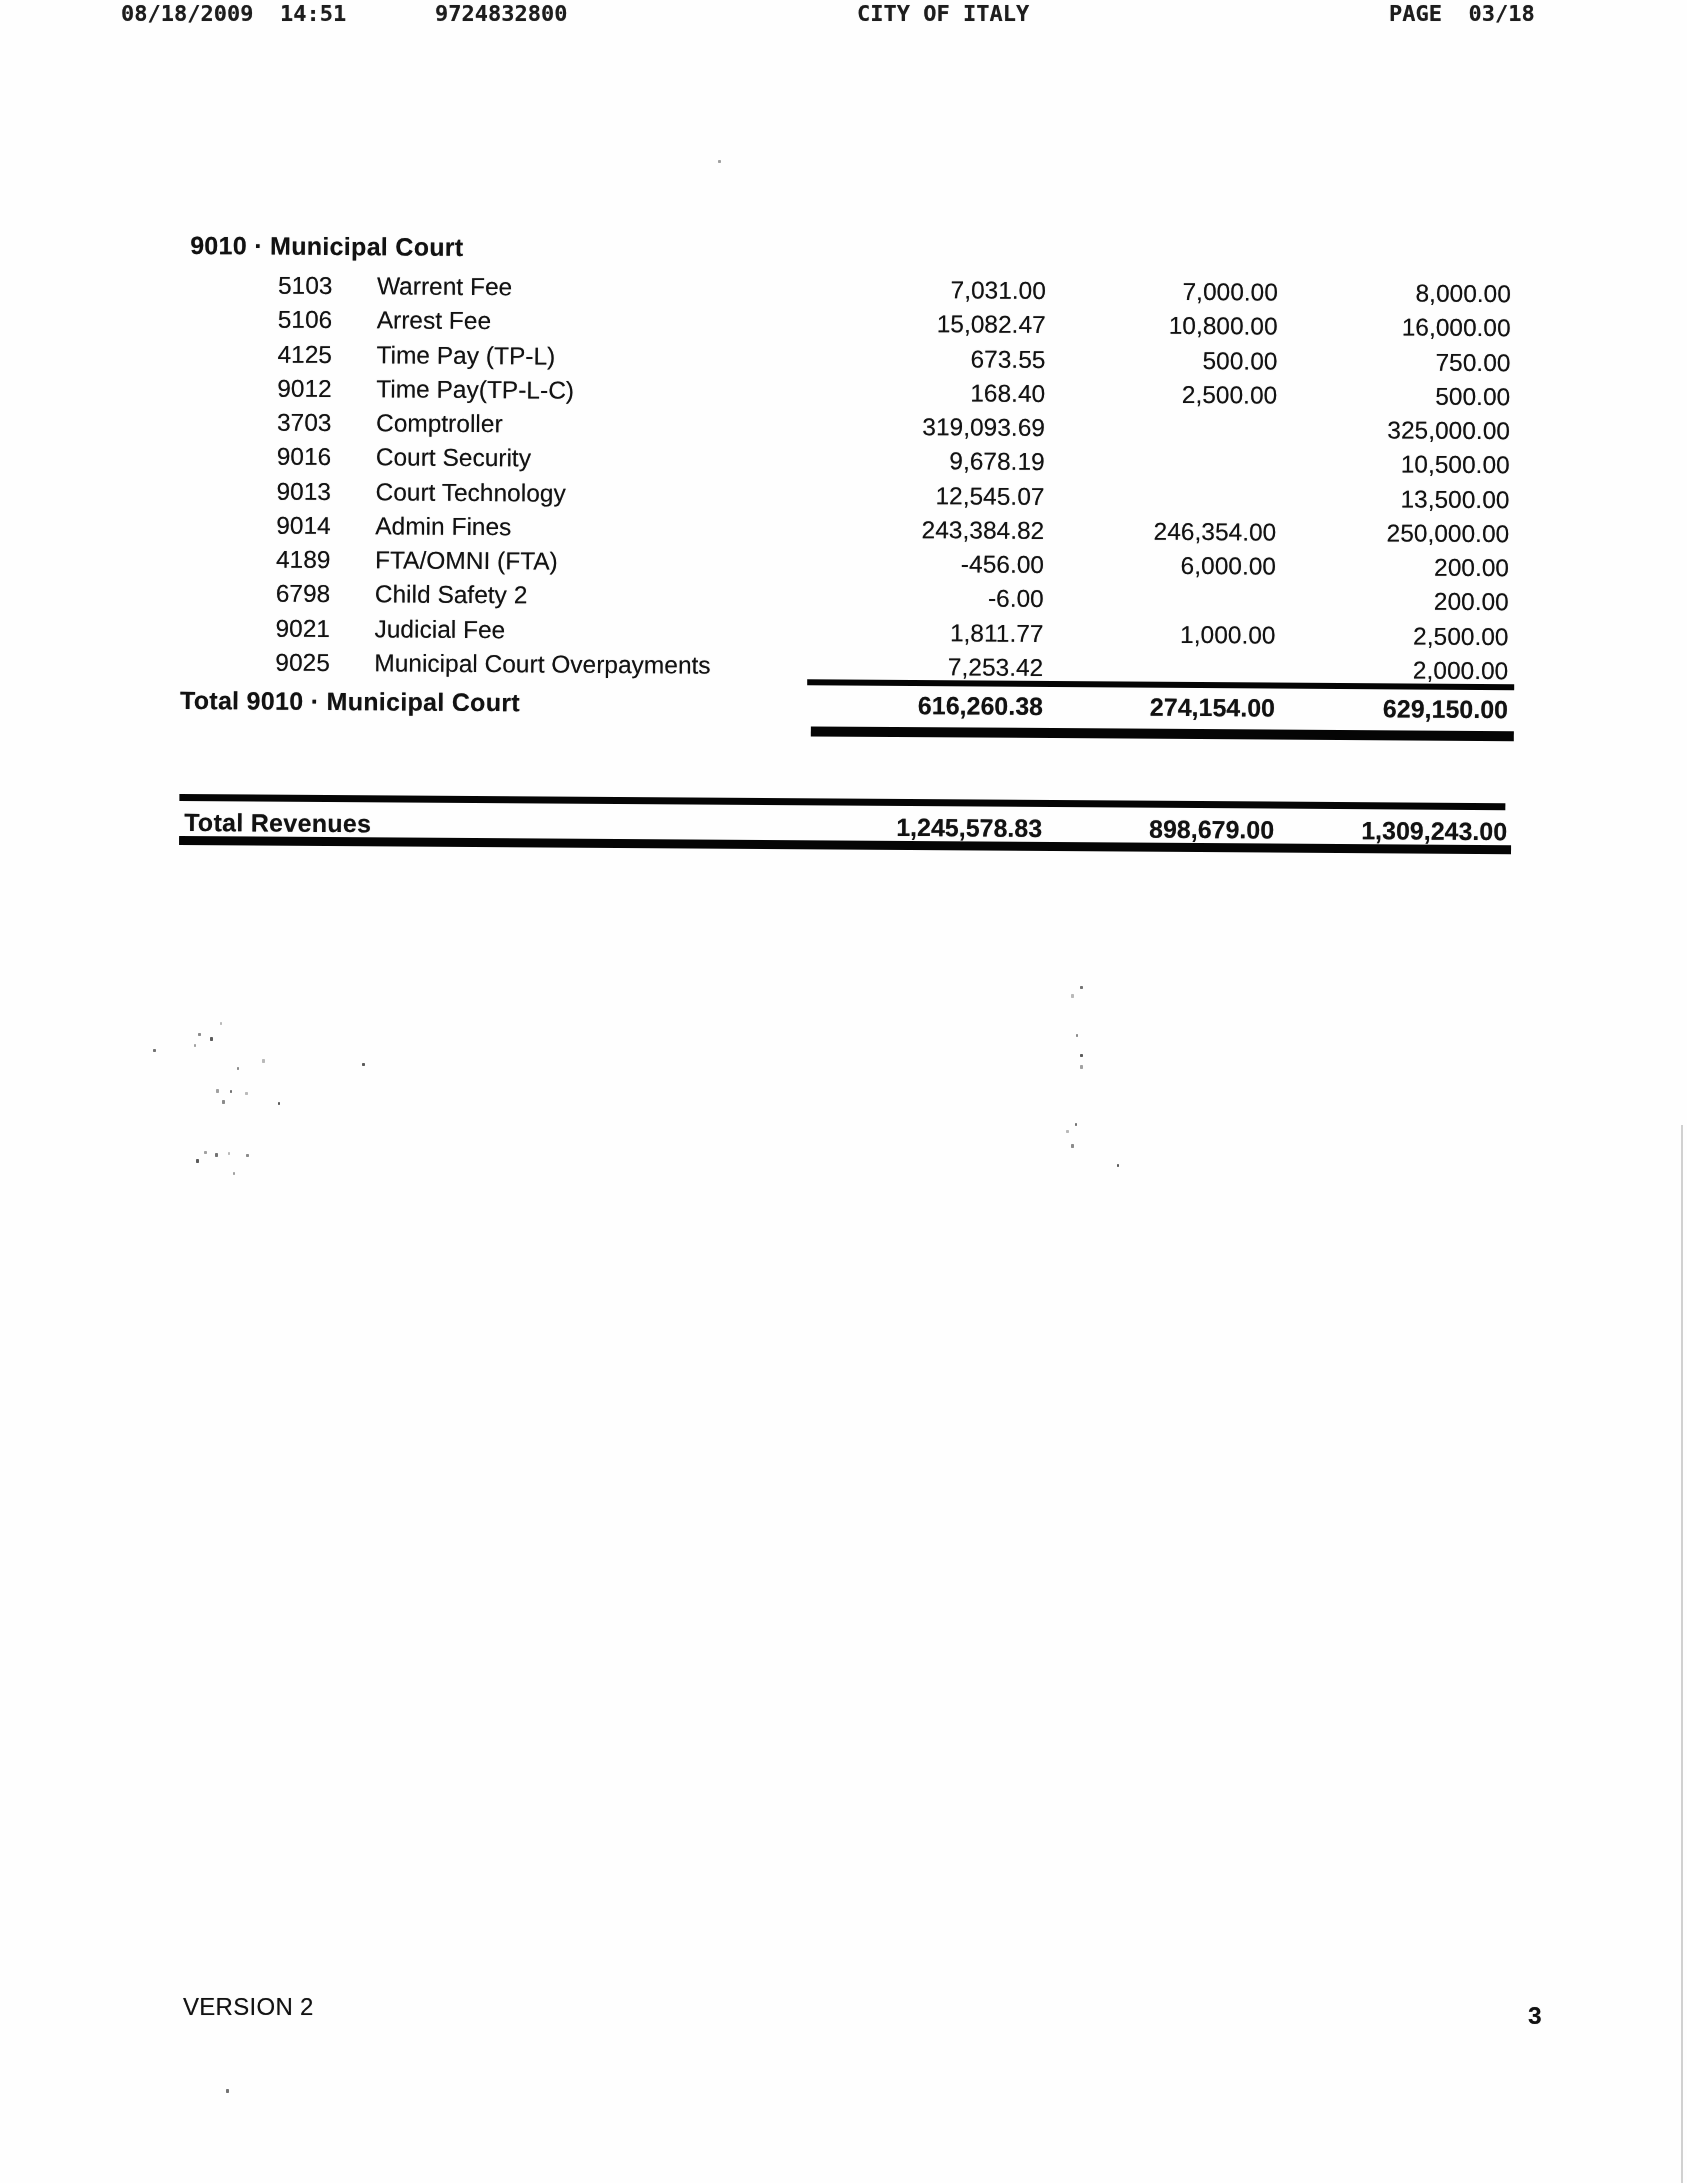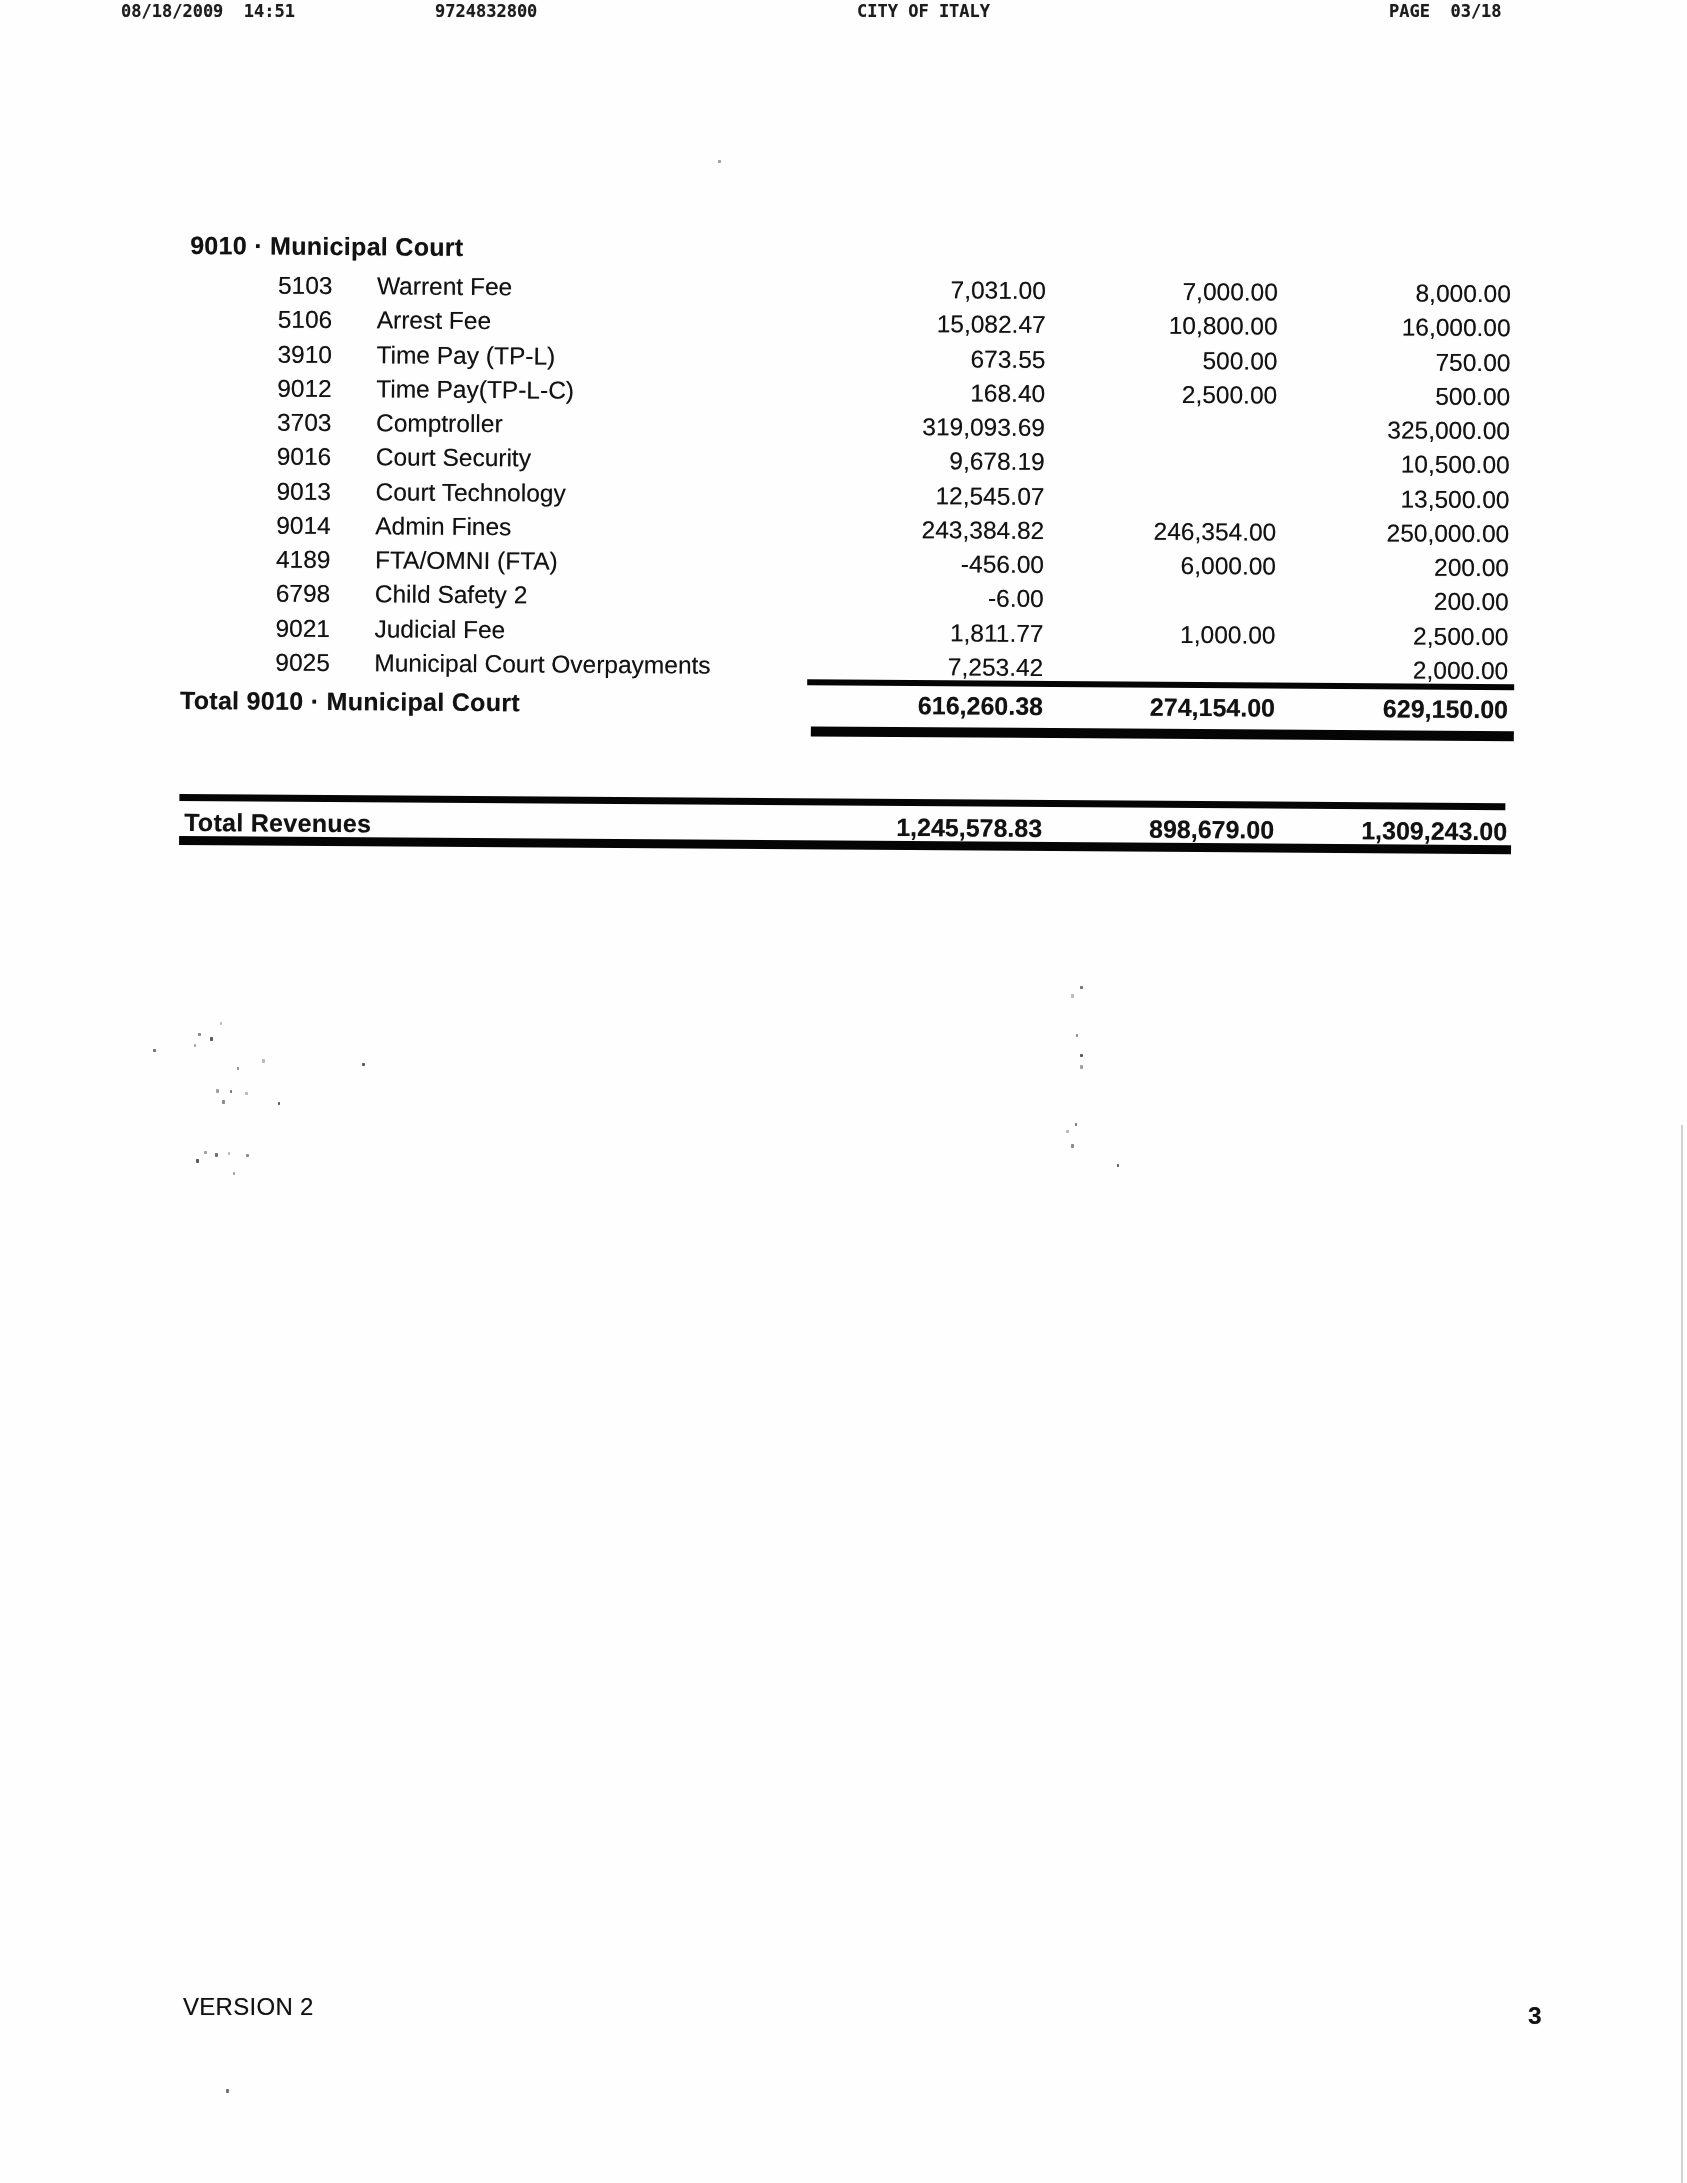--- a/index.html
+++ b/index.html
@@ -3,21 +3,21 @@
 <meta charset="utf-8">
 <style>
   html,body{margin:0;padding:0;background:#ffffff;}
   .page{
     position:relative;width:1687px;height:2183px;background:#fefefe;
     overflow:hidden;font-family:"Liberation Sans",sans-serif;color:#121212;
   }
   
   .fax-header span{
     position:absolute;top:1.3px;white-space:pre;
-    font-family:"DejaVu Sans Mono",monospace;font-size:17px;font-weight:700;
+    font-family:"DejaVu Sans Mono",monospace;font-size:22px;font-weight:700;
     color:#1d1d1d;letter-spacing:0px;text-shadow:0 0 0.7px rgba(0,0,0,.45);
   }
   .fh-datetime{left:121px;}
   .fh-number{left:435px;}
   .fh-sender{left:857px;text-align:right;}
   .fh-page{left:1389px;}
   
   .tilt{
     position:absolute;left:0;top:0;width:1687px;height:2183px;
     transform:rotate(0.4deg);transform-origin:185px 278px;
@@ -90,21 +90,21 @@
           <span class="v v3">8,000.00</span>
         </div>
         <div class="row" style="top: 34px;">
           <span class="code">5106</span>
           <span class="label">Arrest Fee</span>
           <span class="v v1">15,082.47</span>
           <span class="v v2">10,800.00</span>
           <span class="v v3">16,000.00</span>
         </div>
         <div class="row" style="top: 69px;">
-          <span class="code">3910</span>
+          <span class="code">4125</span>
           <span class="label">Time Pay (TP-L)</span>
           <span class="v v1">673.55</span>
           <span class="v v2">500.00</span>
           <span class="v v3">750.00</span>
         </div>
         <div class="row" style="top: 103px;">
           <span class="code">9012</span>
           <span class="label">Time Pay(TP-L-C)</span>
           <span class="v v1">168.40</span>
           <span class="v v2">2,500.00</span>

